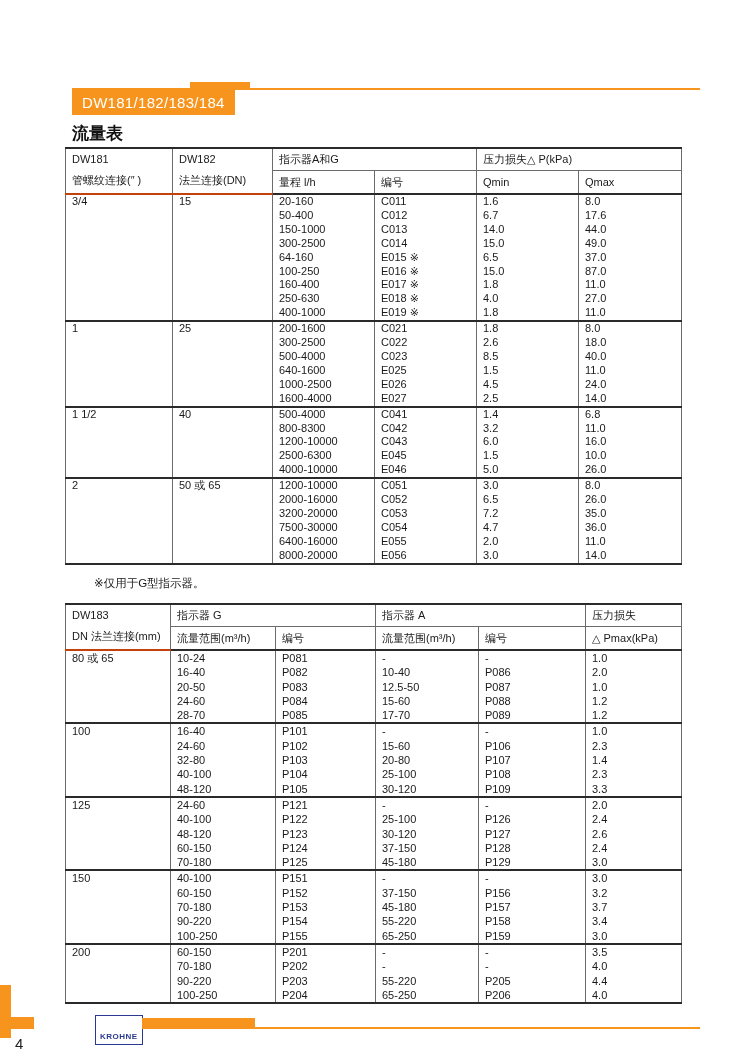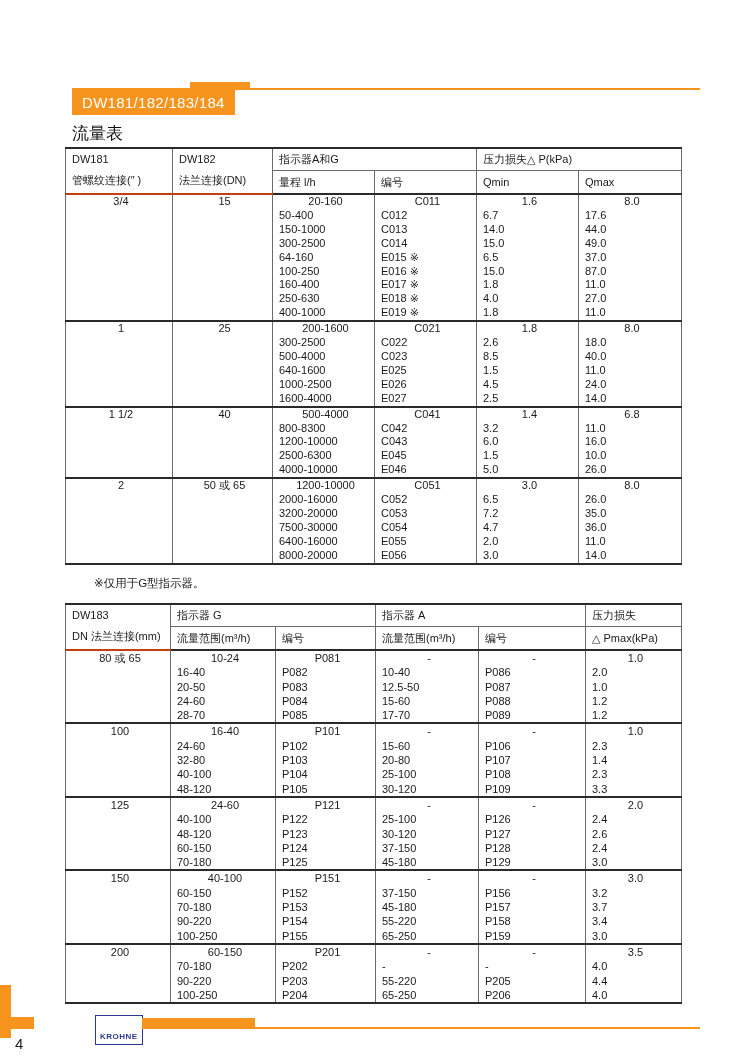--- a/index.html
+++ b/index.html
@@ -11,40 +11,40 @@
   .abs{position:absolute;}
 
   
   .top-line{left:72px;top:88px;width:628px;height:2px;background:#F7941E;}
   .top-tab{left:190px;top:82px;width:60px;height:7px;background:#F7941E;}
   .badge{
     left:72px;top:90px;height:25px;background:#F7941E;color:#ffffff;
     font-size:15px;font-weight:normal;line-height:25px;padding:0 10px;
     letter-spacing:0.3px;
   }
-  .page-title{left:72px;top:122px;font-size:17px;font-weight:normal;color:#111;}
+  .page-title{left:72px;top:122px;font-size:17px;font-weight:bold;color:#111;}
 
   
   .tbl{border-collapse:collapse;table-layout:fixed;width:616px;
        font-size:11px;color:#1a1a1a;}
   .tbl td{
     border-left:1px solid #6b6b6b;border-right:1px solid #6b6b6b;
     padding:0 2px 0 6px;text-align:left;vertical-align:top;white-space:nowrap;
     font-weight:normal;overflow:hidden;
   }
   .tbl{border-top:2px solid #2a2a2a;border-bottom:2px solid #2a2a2a;
        border-left:1px solid #6b6b6b;border-right:1px solid #6b6b6b;}
   .hrow1 td{height:21px;line-height:21px;}
   .hrow2 td{height:22px;line-height:22px;border-bottom:2px solid #2a2a2a;}
   .two-line{border-bottom:2px solid #c2410c;}
   .two-line div{height:21px;line-height:21px;}
   .span-head{border-bottom:1px solid #6b6b6b;margin-left:12px;}
   .t1 tbody td{line-height:13.9px;}
   .t2 tbody td{line-height:14.3px;}
-  .group-start td{border-top:2px solid #2a2a2a;text-align:center;}
+  .group-start td{border-top:2px solid #2a2a2a;}
   .t1-wrap{left:65px;top:147px;}
   .t2-wrap{left:65px;top:603px;}
   .note{left:66px;top:576px;font-size:11.5px;color:#1a1a1a;margin-left:28px;}
 
   
   .f-vbar{left:0;top:985px;width:11px;height:53px;background:#F7941E;}
   .f-arm{left:0;top:1017px;width:34px;height:12px;background:#F7941E;}
   .f-logo{
     left:95px;top:1015px;border:1px solid #2B3990;background:#fff;
     color:#2B3990;font-size:8px;font-weight:bold;letter-spacing:0.5px;

